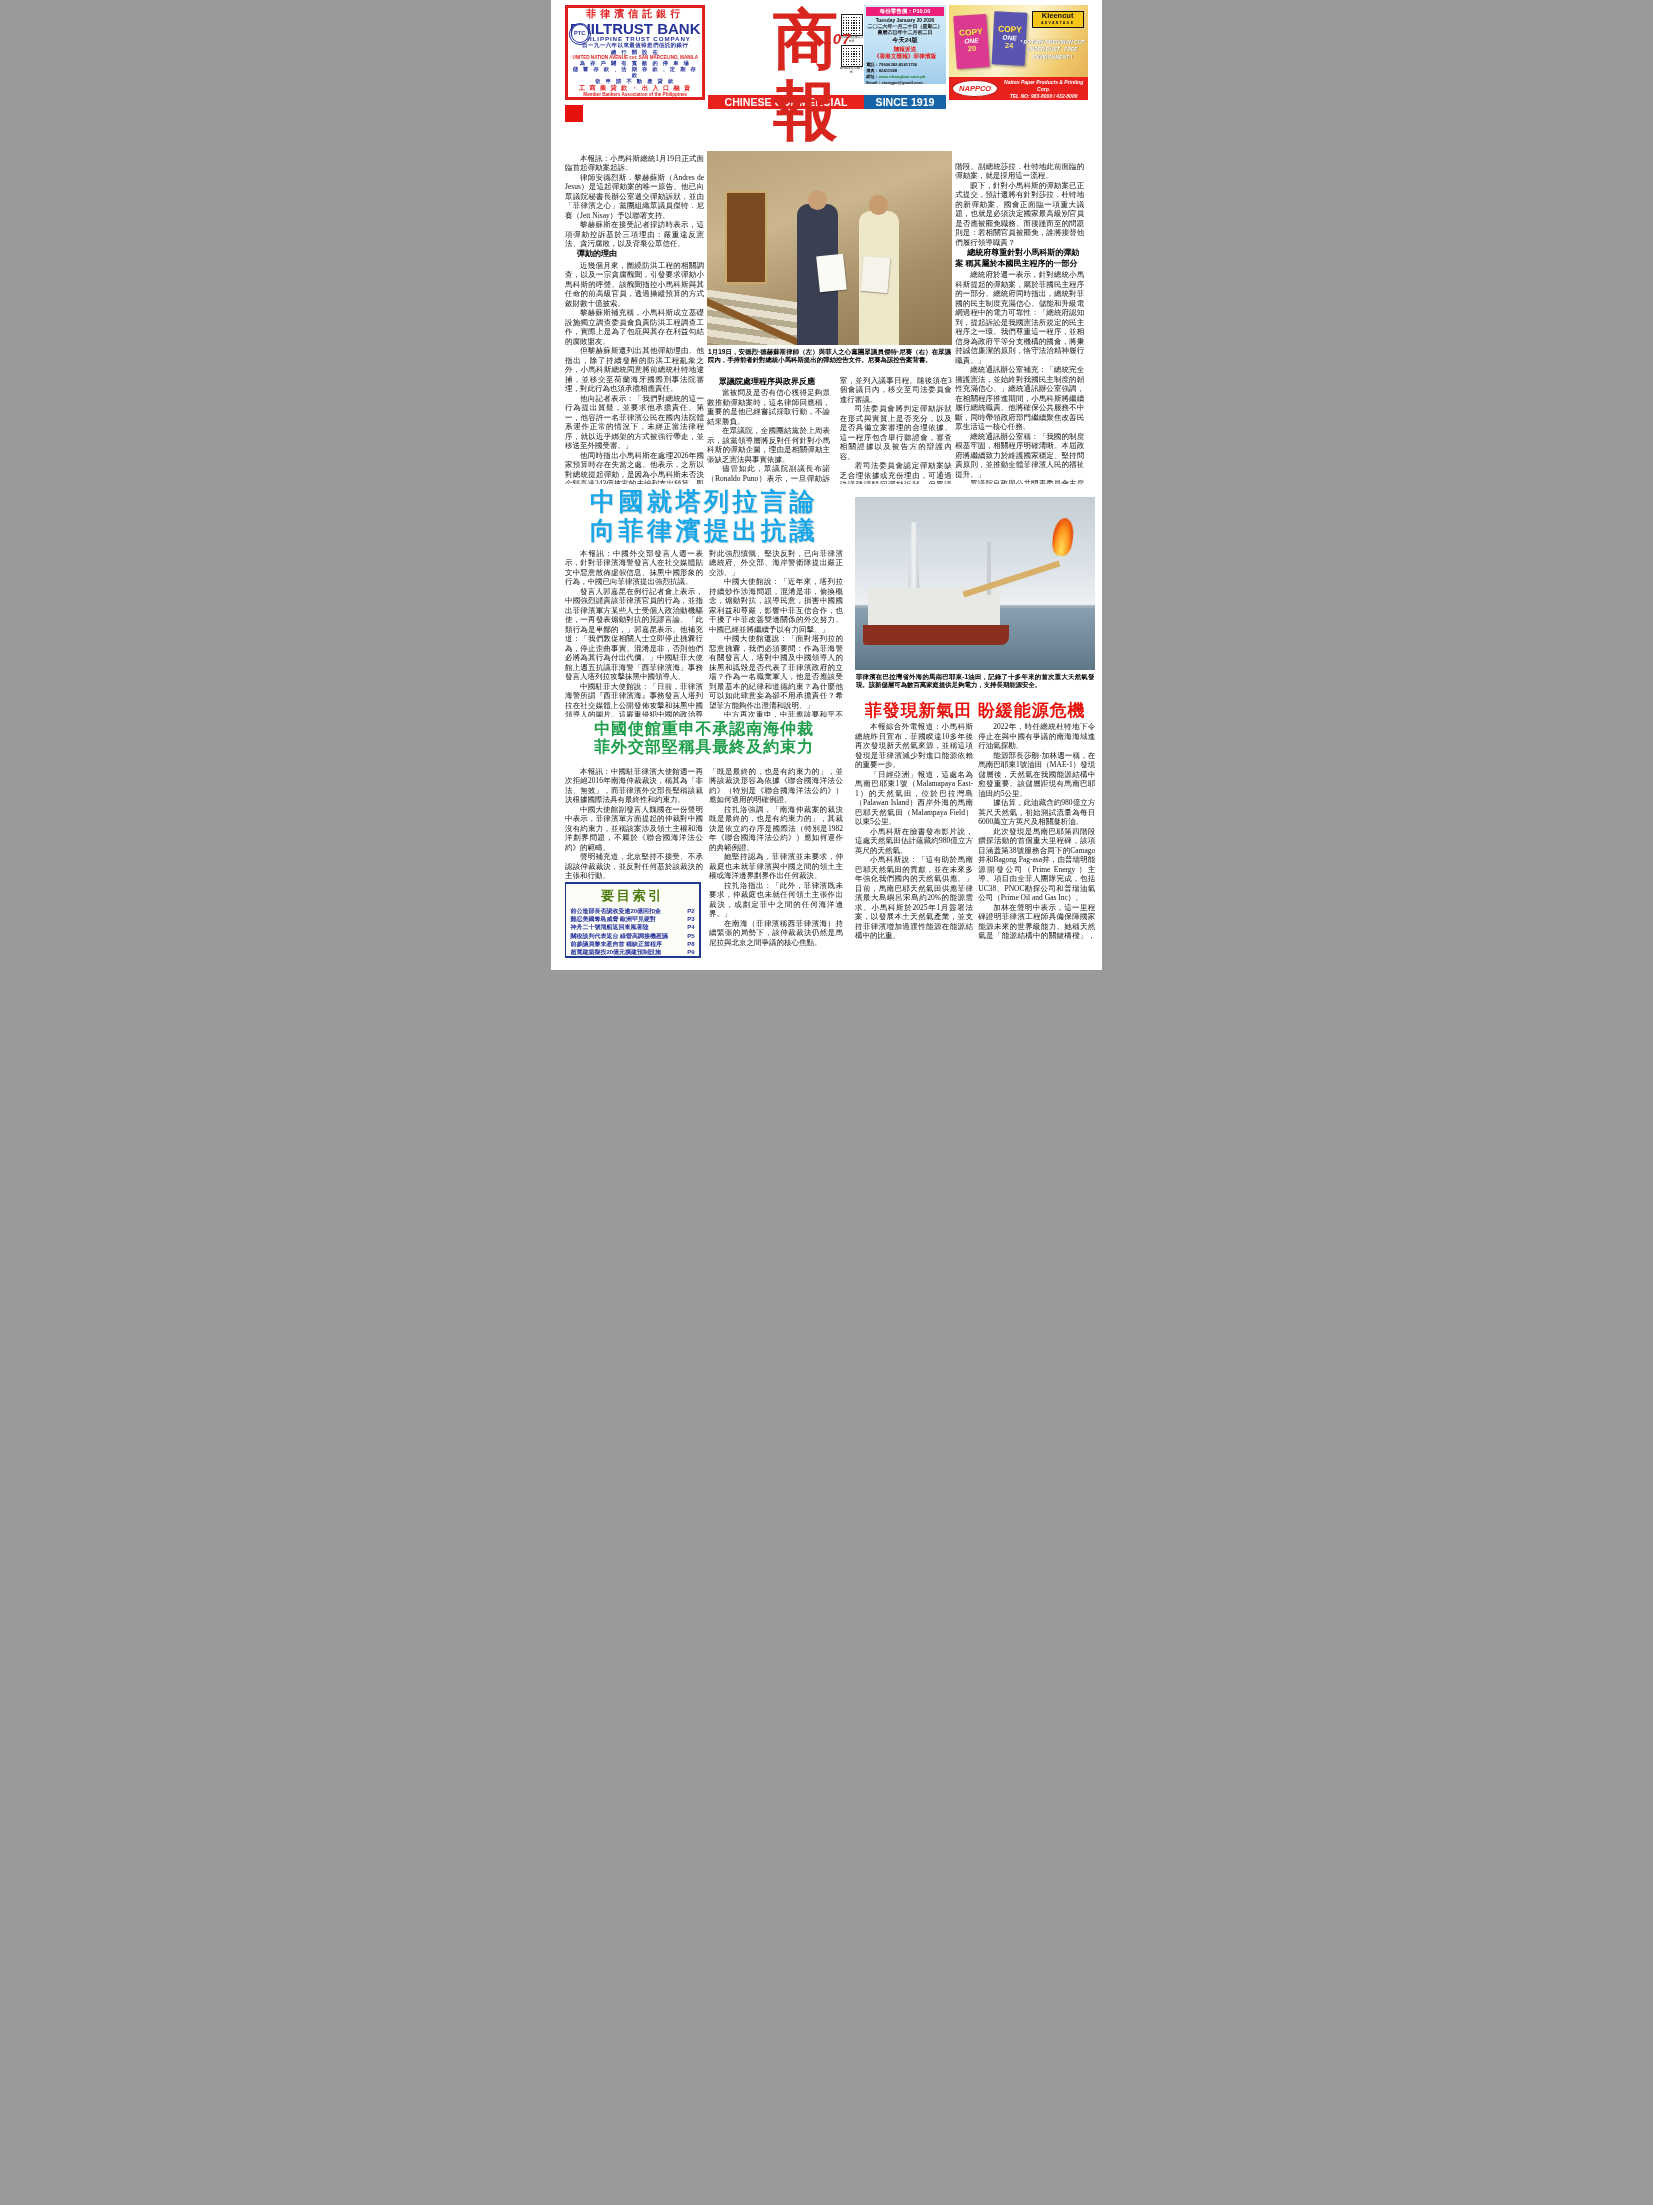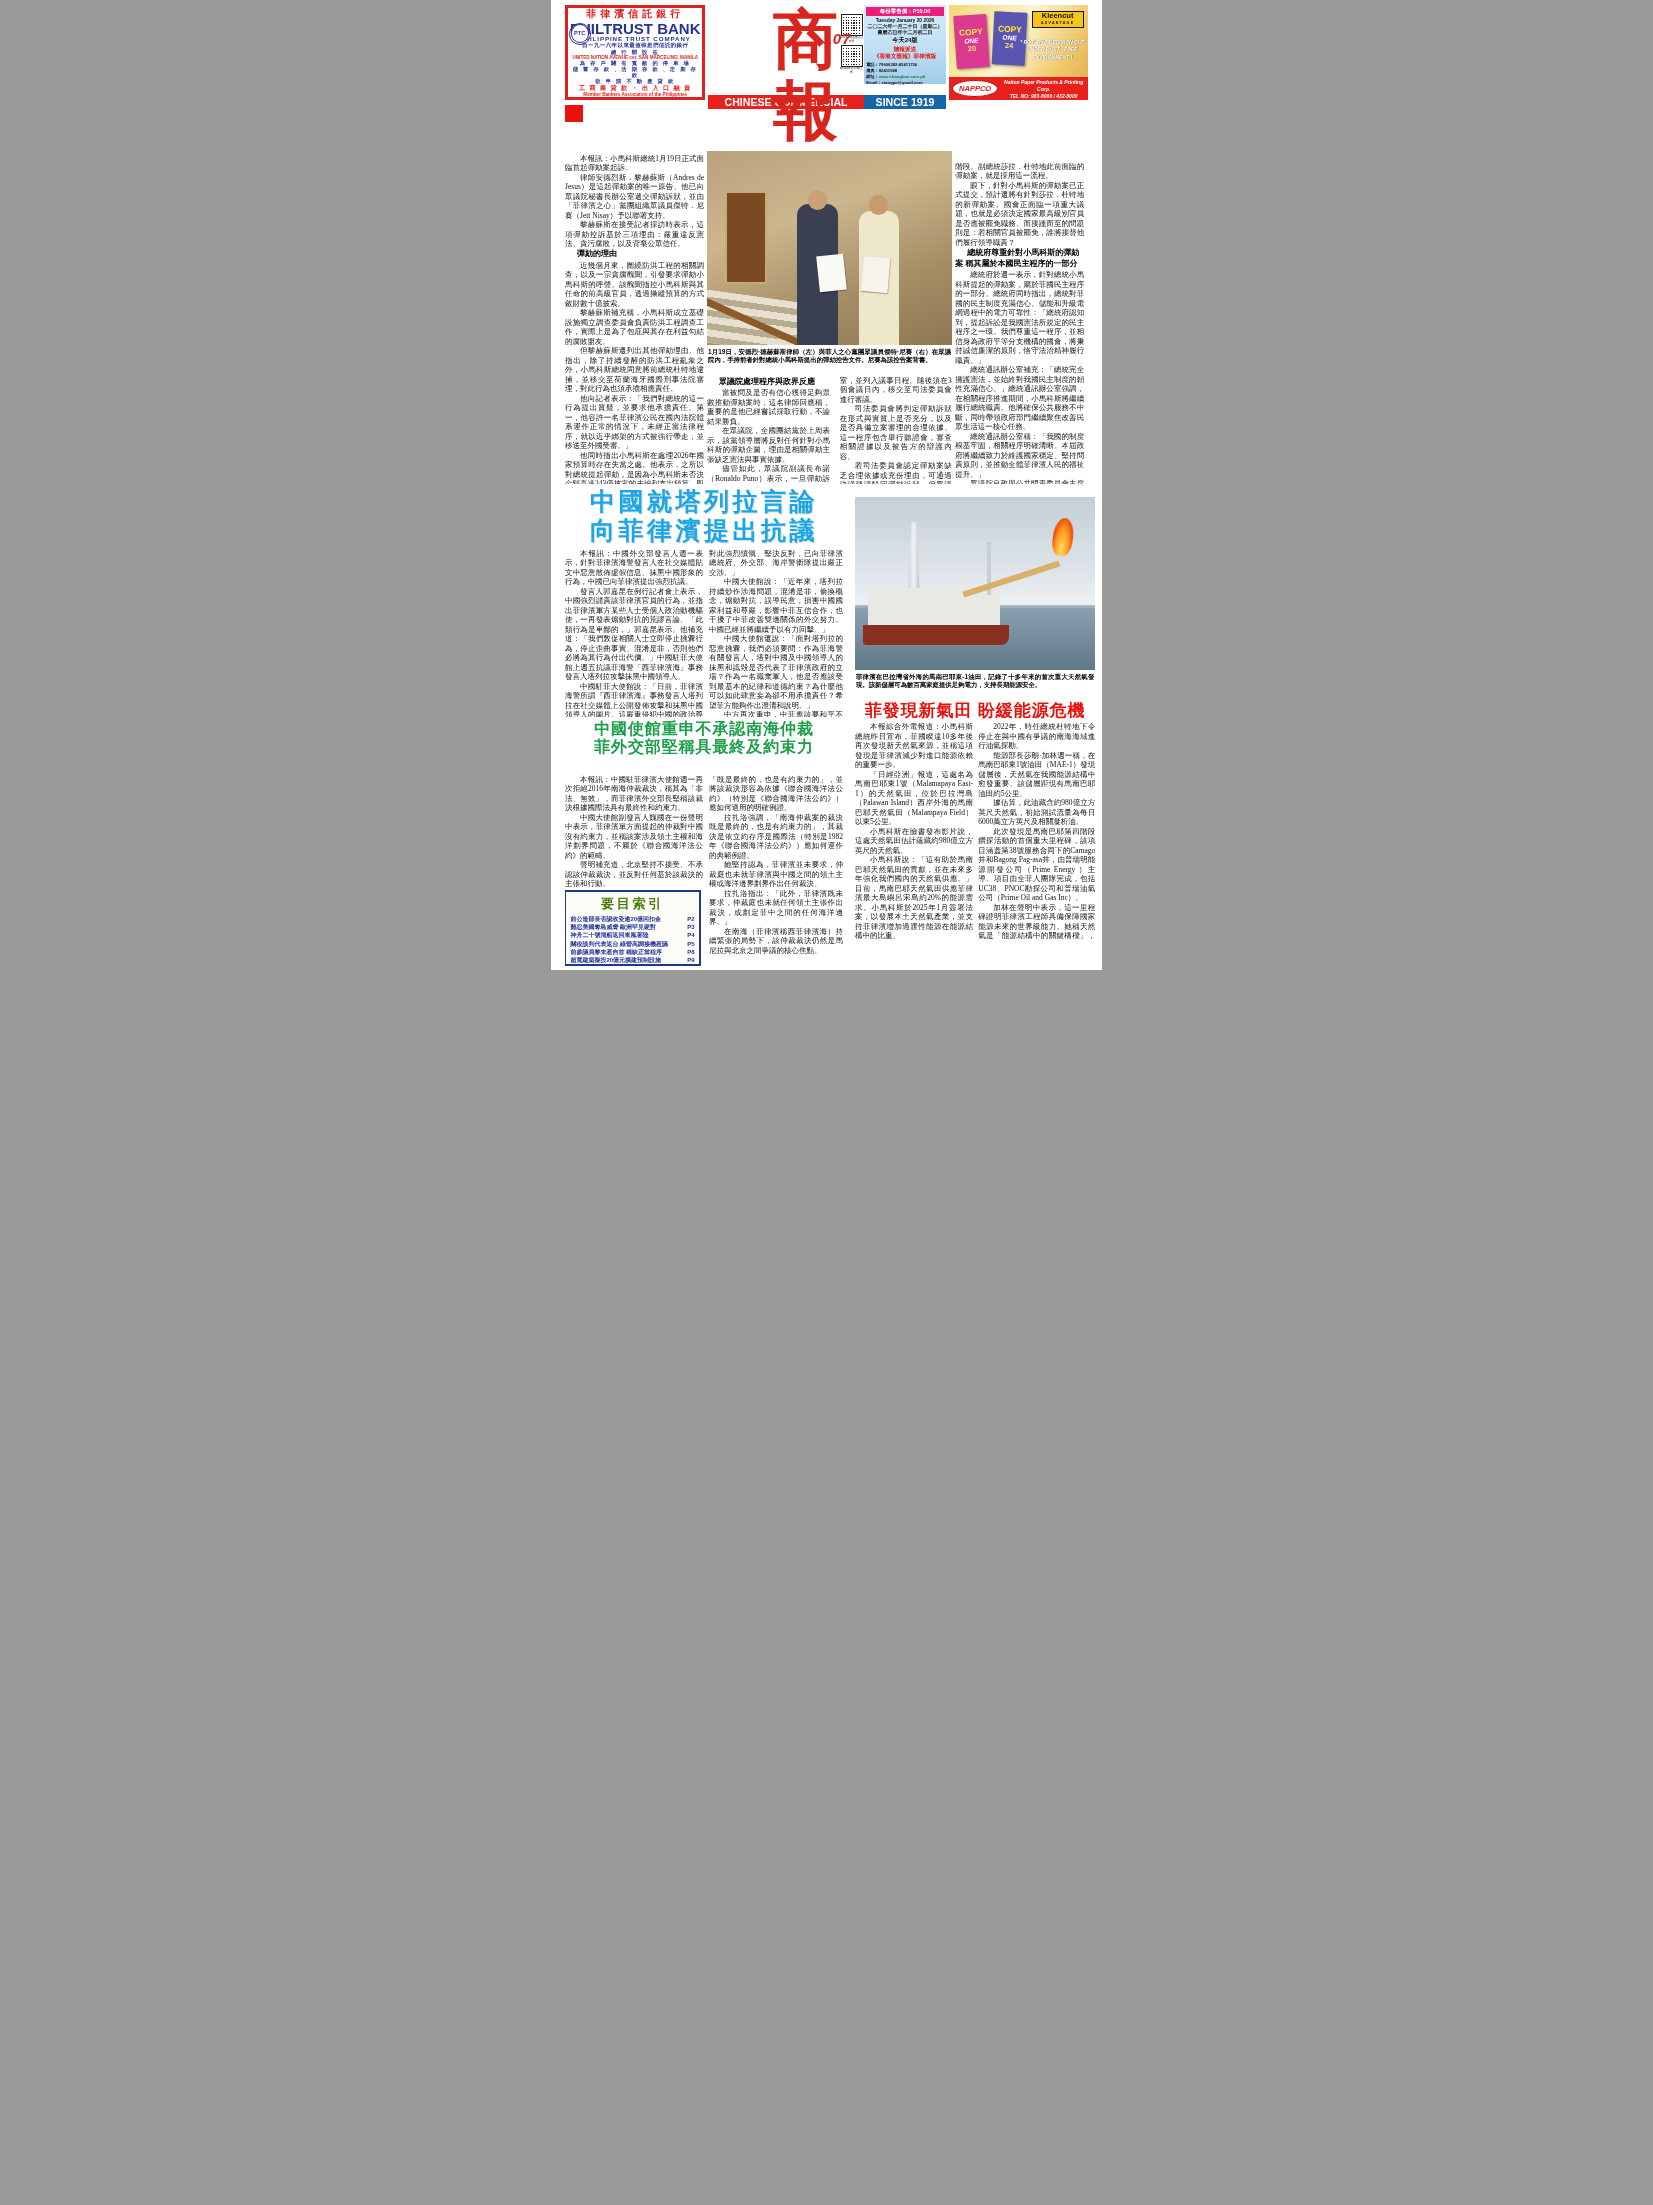--- a/index.html
+++ b/index.html
@@ -123,21 +123,21 @@
   .mid-c2 { width:112px; overflow:hidden;}
   .lead-c3 { width:129px; height:100%; overflow:hidden; padding-top:10.6px;}
 
   
   .bottom { display:flex; gap:12px; margin-top:3.5px; height:459px;}
   .b-left { width:278px; }
   .b-right { width:241px; padding-top:9.7px;}
   .china-cols { display:flex; gap:6.2px; height:168px; margin-top:3.5px; overflow:hidden;}
   .china-c1 { width:138px; overflow:hidden;}
   .china-c2 { width:134px; overflow:hidden;}
-  .arb-cols { display:flex; gap:6.2px; height:193px; margin-top:19px; overflow:hidden;}
+  .arb-cols { display:flex; gap:6.2px; height:193px; margin-top:11px; overflow:hidden;}
   .arb-c1 { width:138px; display:flex; flex-direction:column; overflow:hidden;}
   .arb-c1-text { height:114px; overflow:hidden; }
   .arb-c2 { width:134px; overflow:hidden;}
 
   .index-box { margin-top:2.6px; width:135px; border:1.3px solid #1e3a8f; outline:0.4px solid #1e3a8f; outline-offset:0.9px;
                background:#fdfdf8; padding:2.6px 4.4px 2.6px 4.4px; height:74px;}
   .index-title { text-align:center; color:#4d7c0f; font-family:"Liberation Sans","DejaVu Sans",sans-serif;
                  font-weight:900; font-size:13.2px; letter-spacing:2.6px; margin-bottom:2.2px;}
   .index-row { display:flex; justify-content:space-between; color:#26339b; font-family:"Liberation Sans","DejaVu Sans",sans-serif;
                font-weight:800; font-size:6px; line-height:8.2px; }

